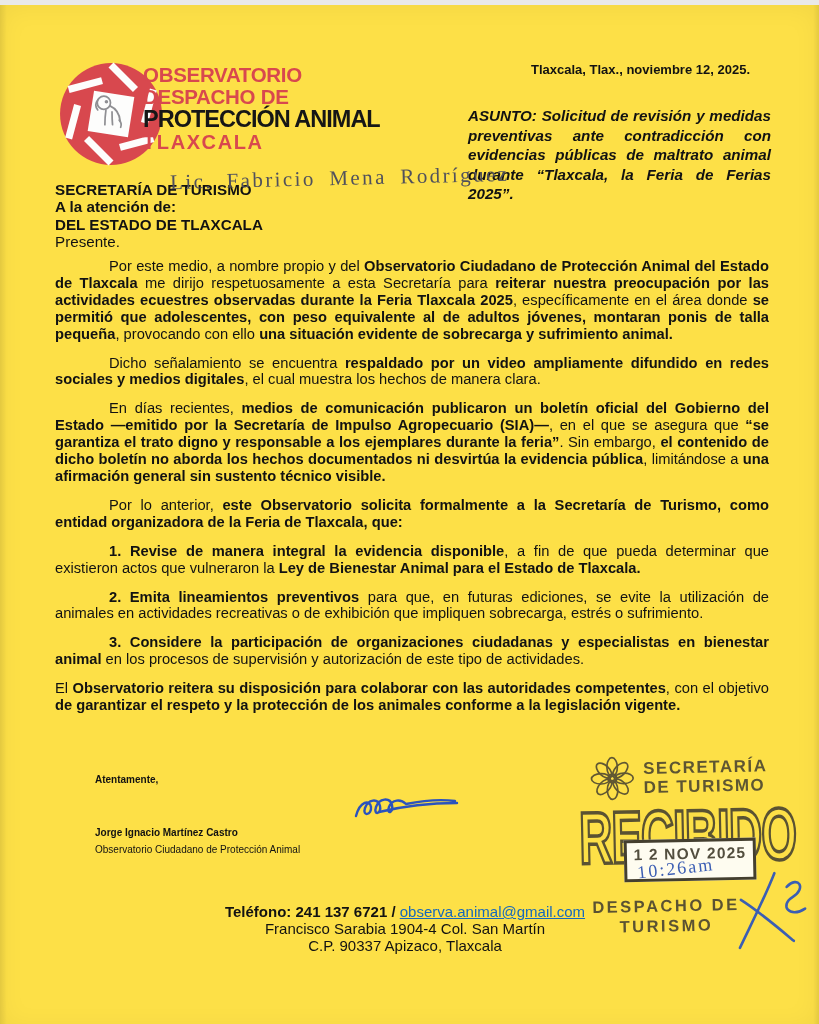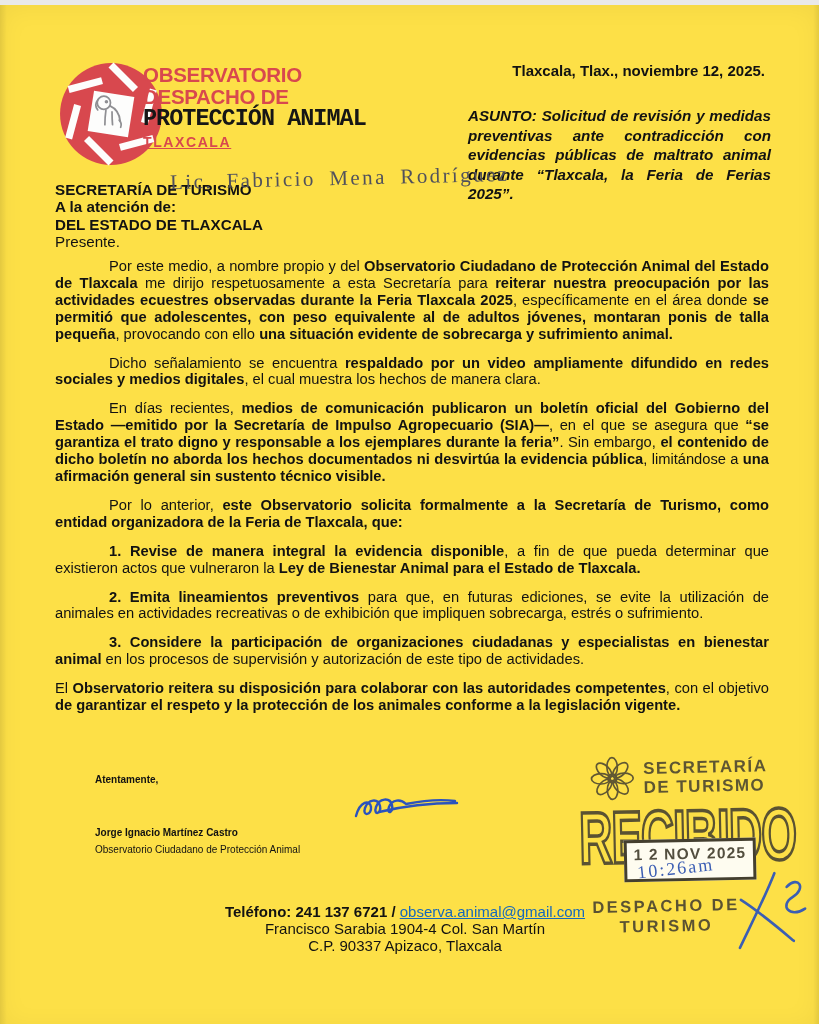--- a/index.html
+++ b/index.html
@@ -18,25 +18,25 @@
   }
   .page::before{content:"";position:absolute;left:0;top:0;width:7px;height:100%;
     background:linear-gradient(90deg,rgba(0,0,0,.08),rgba(0,0,0,0));pointer-events:none;}
   .page::after{content:"";position:absolute;right:0;top:0;width:6px;height:100%;
     background:linear-gradient(270deg,rgba(0,0,0,.07),rgba(0,0,0,0));pointer-events:none;}
 
   
   .logo-icon{position:absolute;left:58px;top:56px;width:106px;height:106px;}
   .logo-text{position:absolute;left:143px;top:59px;font-weight:700;}
   .lt1,.lt2{font-size:20.5px;line-height:21.5px;color:var(--brand-red);letter-spacing:-.3px;}
-  .lt3{font-size:23.5px;line-height:24.5px;color:#161616;letter-spacing:-1px;font-family:Liberation Mono, monospace;}
-  .lt4{font-size:14px;line-height:18px;color:var(--brand-red);letter-spacing:1.6px;margin-top:1px;text-decoration:underline;}
+  .lt3{font-size:23.5px;line-height:24.5px;color:#161616;letter-spacing:-1px;}
+  .lt4{font-size:20px;line-height:18px;color:var(--brand-red);letter-spacing:1.6px;margin-top:1px;}
 
-  .date-line{position:absolute;left:465px;top:57px;width:300px;text-align:right;
-    font-size:15px;font-weight:700;}
+  .date-line{position:absolute;left:450px;top:57px;width:300px;text-align:right;
+    font-size:13px;font-weight:700;}
   .subject{position:absolute;left:468px;top:101px;width:303px;
     font-size:15.2px;font-weight:700;line-height:19.5px;text-align:justify;font-style:italic;}
 
   
   .attention{position:absolute;left:55px;top:176px;font-size:15.2px;line-height:17.4px;}
   .attention .b{font-weight:700;}
   .handwritten-name{
     position:absolute;left:170px;top:160px;width:420px;
     font-family:cursive;font-size:21px;color:#51515c;
     letter-spacing:2.4px;word-spacing:6px;transform:rotate(-1.4deg);

